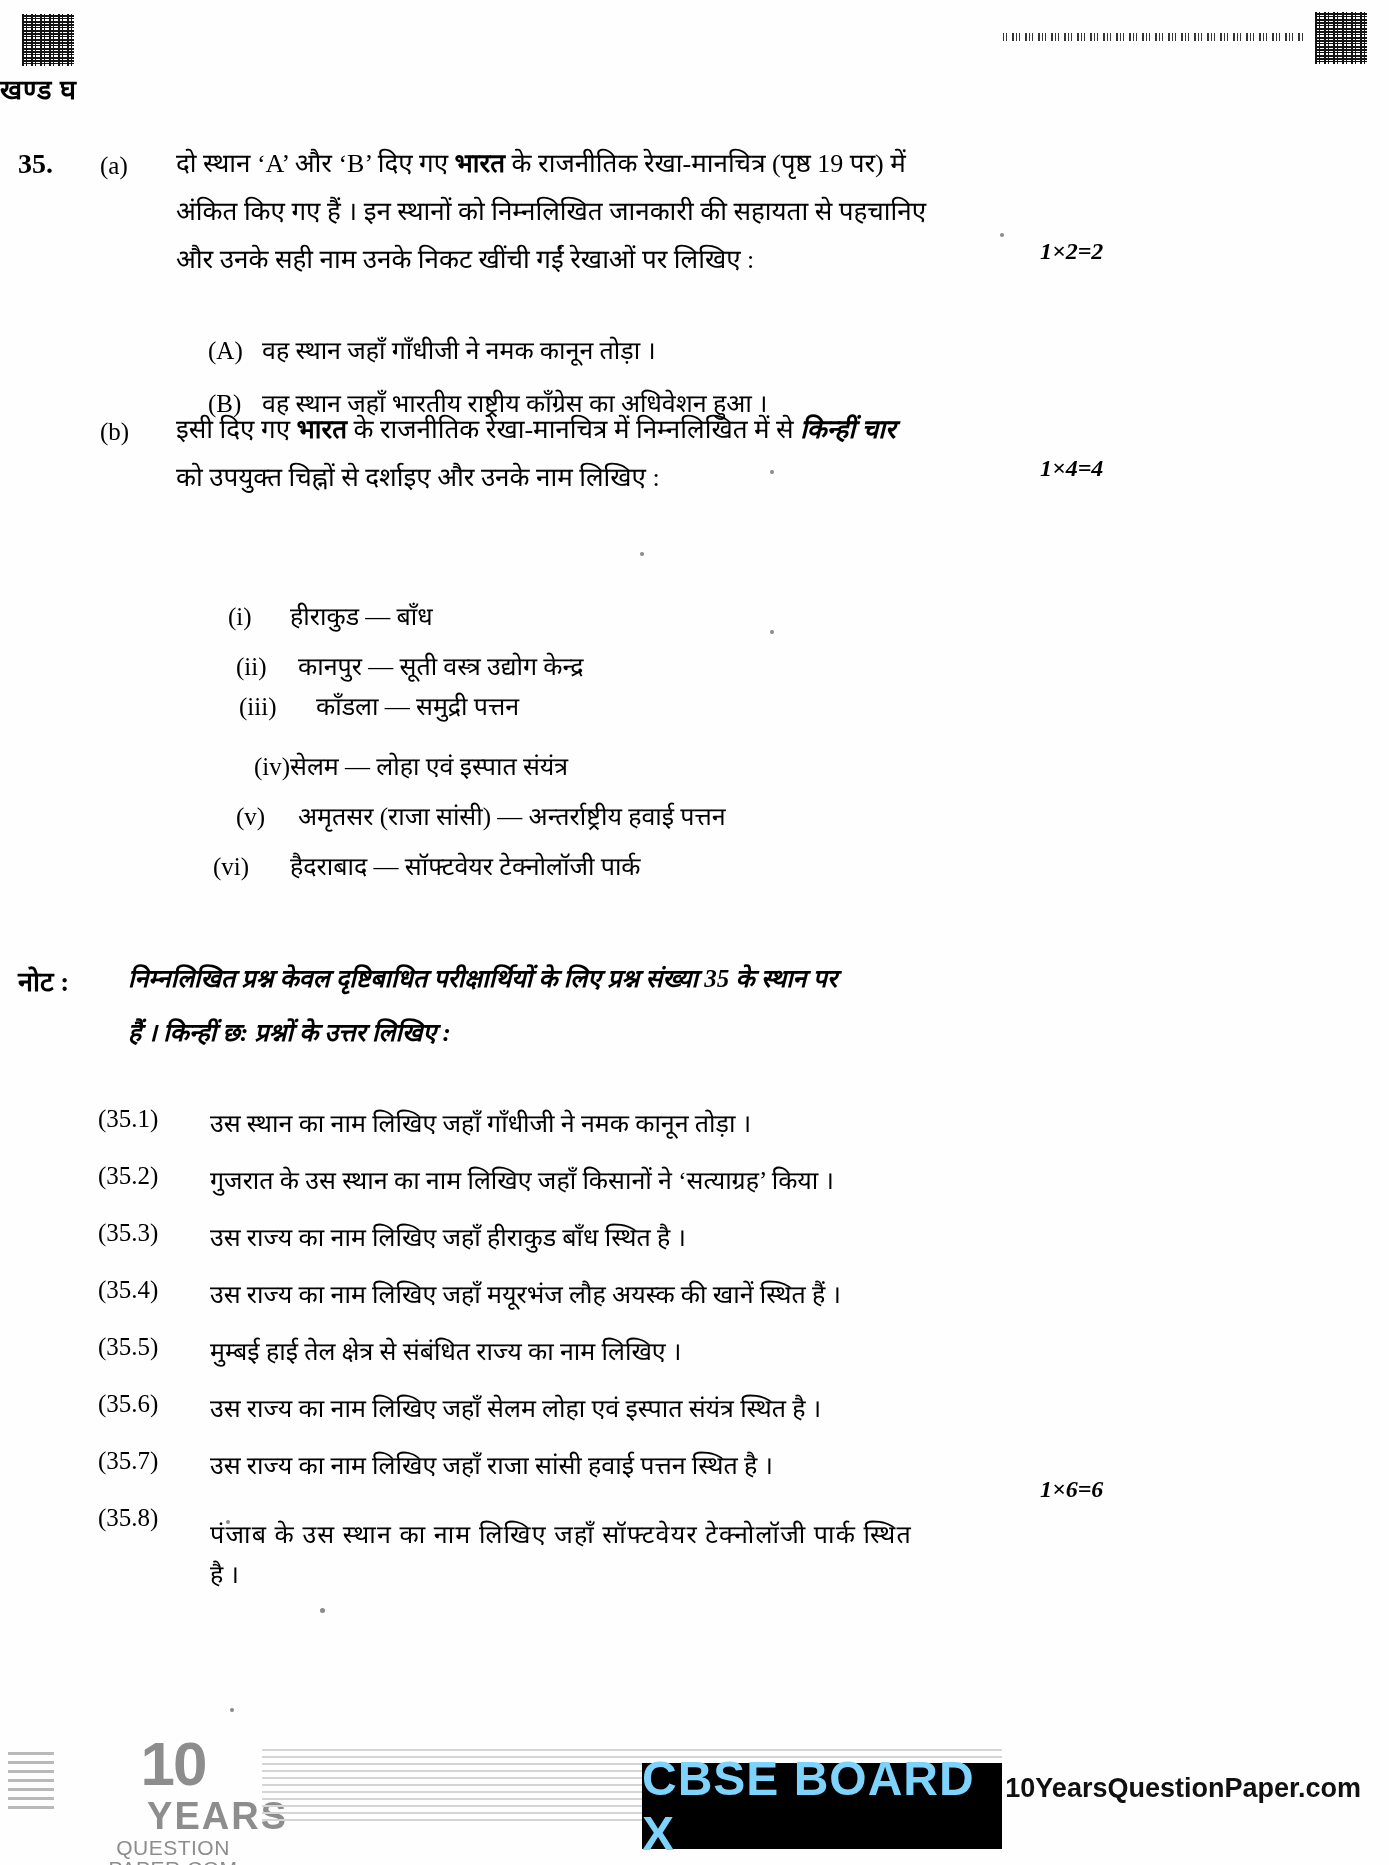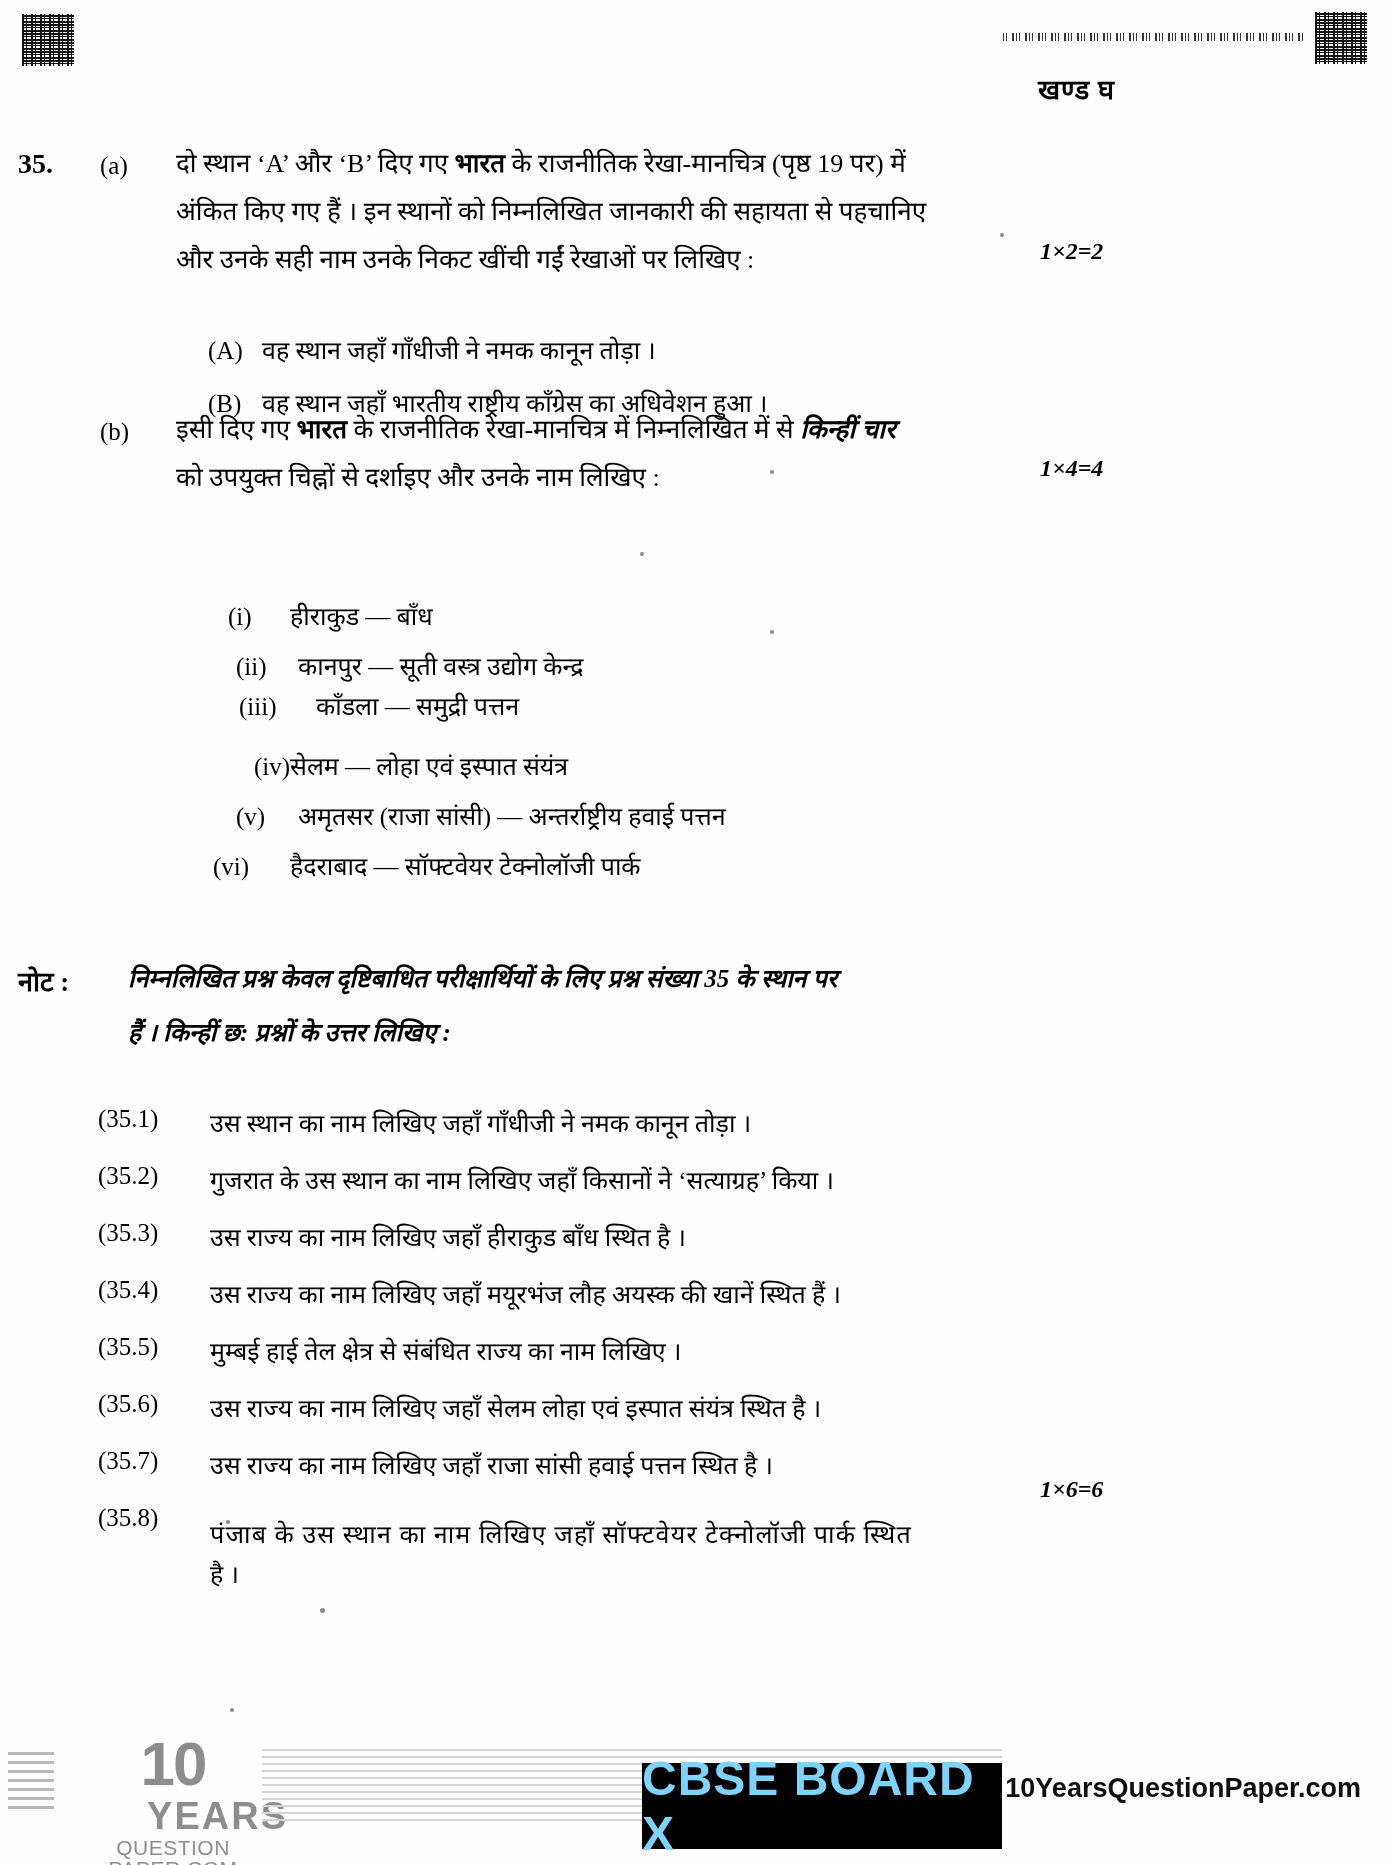--- a/index.html
+++ b/index.html
@@ -44,21 +44,21 @@
         #111 9px, #111 11px, transparent 11px, transparent 13px);
     opacity: .85;
   }
 
   
   .section-heading {
     position: absolute;
     top: 70px;
     left: 0;
     width: 1115px;
-    text-align: right;
+    text-align: left;
     font-size: 27px;
     font-weight: bold;
     letter-spacing: 1px;
   }
 
   .qnum {
     position: absolute;
     left: 18px;
     font-size: 28px;
     font-weight: bold;

